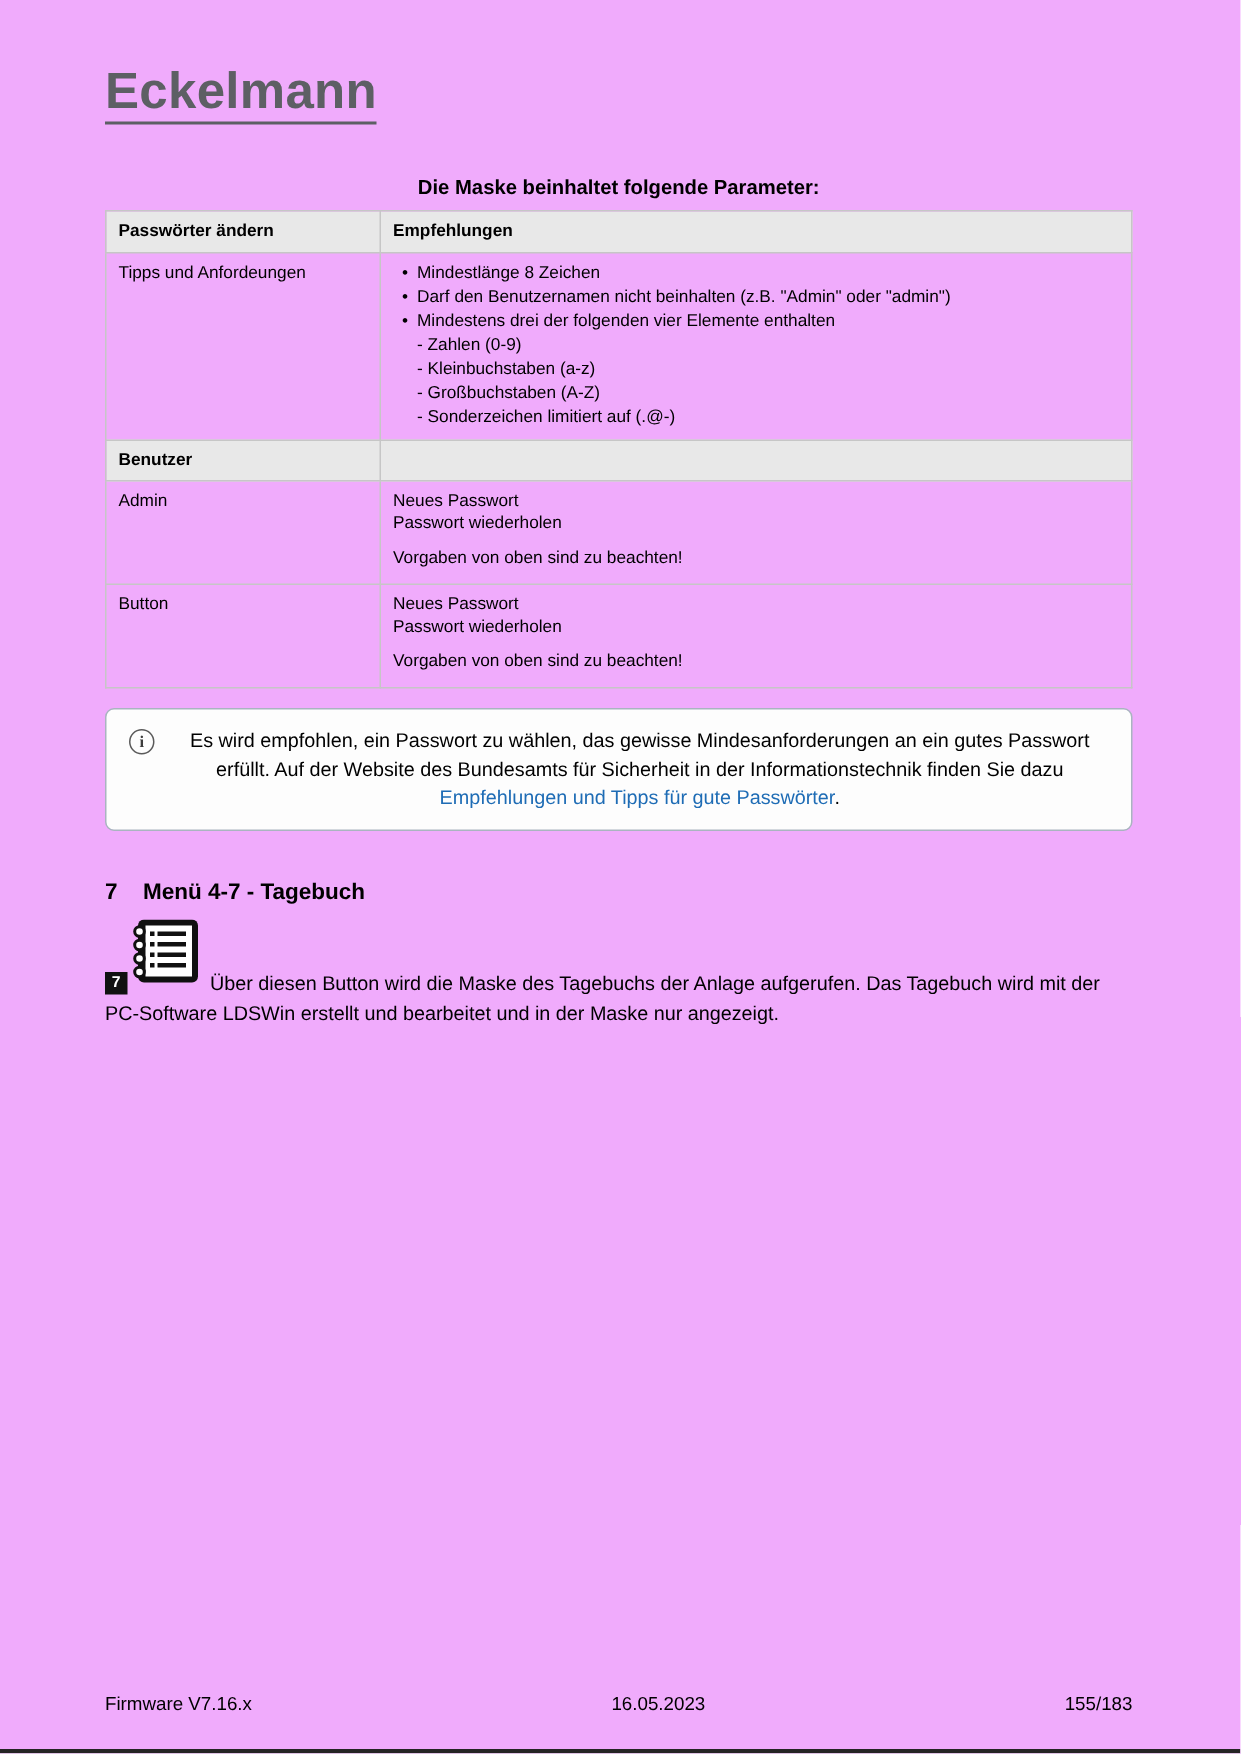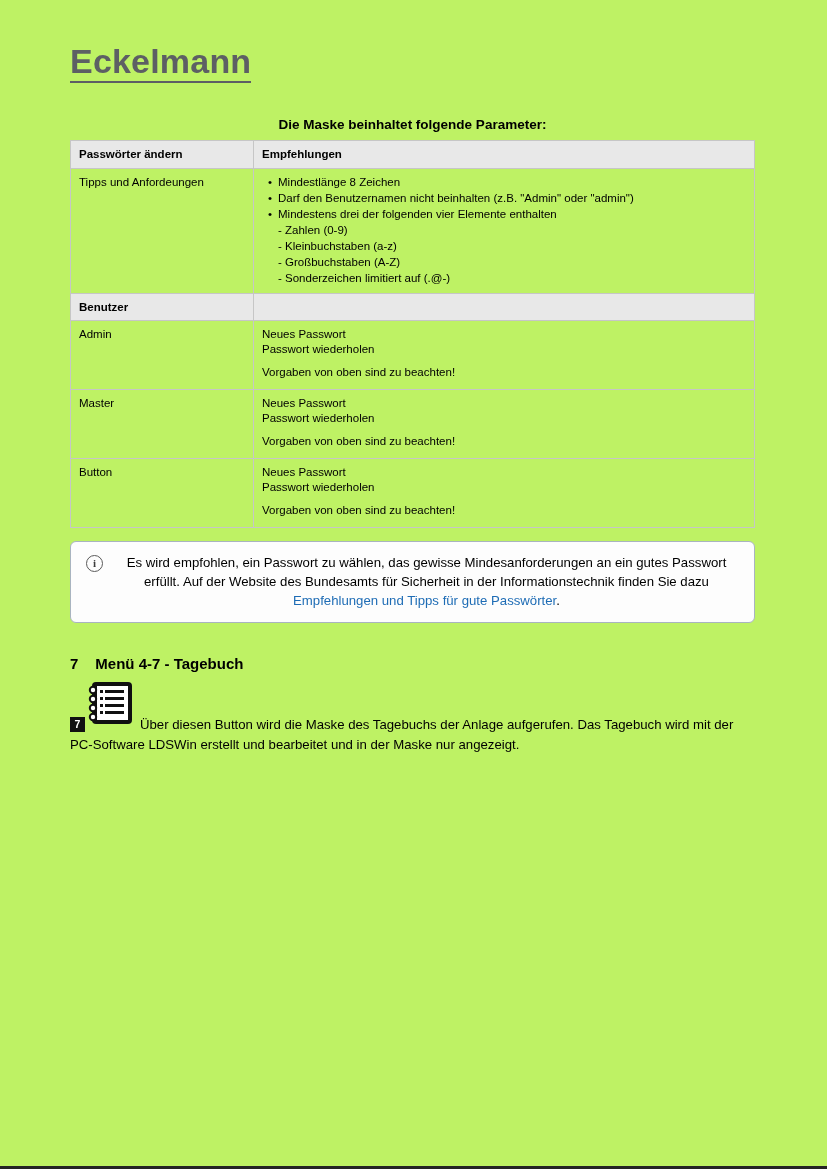--- a/index.html
+++ b/index.html
@@ -1,19 +1,19 @@
 <!DOCTYPE html>
 <html style="--link: #1e6cb5; --table-header-bg: #e8e8e8; --brand-gray: #5d5f64;"><head>
 <meta charset="utf-8">
 <style>
   * { box-sizing: border-box; }
   html, body { margin: 0; padding: 0; background: #ffffff; }
   .page {
     width: 827px; height: 1169px; position: relative; margin: 0 auto;
-    background: #bef264; color: #000; overflow: hidden;
+    background: #f0abfc; color: #000; overflow: hidden;
     font-family: "Liberation Sans", sans-serif;
   }
   .content { padding: 44px 72px 0 70px; }
 
   
   .logo {
     display: inline-block; font-size: 34px; font-weight: 700; line-height: 1;
     color: var(--brand-gray, #5d5f64); letter-spacing: 0.2px;
     padding-bottom: 3px; border-bottom: 2px solid var(--brand-gray, #5d5f64);
   }
@@ -117,28 +117,20 @@
 
       <tr>
         <td class="col-label">Admin</td>
         <td class="user-cell">
           <p class="user-line">Neues Passwort</p>
           <p class="user-line">Passwort wiederholen</p>
           <p class="user-line user-note">Vorgaben von oben sind zu beachten!</p>
         </td>
       </tr>
 
-      <tr>
-        <td class="col-label">Master</td>
-        <td class="user-cell">
-          <p class="user-line">Neues Passwort</p>
-          <p class="user-line">Passwort wiederholen</p>
-          <p class="user-line user-note">Vorgaben von oben sind zu beachten!</p>
-        </td>
-      </tr>
 
       <tr>
         <td class="col-label">Button</td>
         <td class="user-cell">
           <p class="user-line">Neues Passwort</p>
           <p class="user-line">Passwort wiederholen</p>
           <p class="user-line user-note">Vorgaben von oben sind zu beachten!</p>
         </td>
       </tr>
     </tbody>
@@ -168,14 +160,19 @@
           <rect x="14" y="29" width="3" height="3" fill="#101010"></rect>
             <rect x="19" y="29" width="19" height="3" fill="#101010"></rect>
           <circle cx="7" cy="8" r="3.2" fill="#ffffff" stroke="#101010" stroke-width="2"></circle>
           <circle cx="7" cy="17" r="3.2" fill="#ffffff" stroke="#101010" stroke-width="2"></circle>
           <circle cx="7" cy="26" r="3.2" fill="#ffffff" stroke="#101010" stroke-width="2"></circle>
           <circle cx="7" cy="35" r="3.2" fill="#ffffff" stroke="#101010" stroke-width="2"></circle>
         </svg><span class="badge">7</span></span><span>Über diesen Button wird die Maske des Tagebuchs der Anlage aufgerufen. Das Tagebuch wird mit der PC-Software LDSWin erstellt und bearbeitet und in der Maske nur angezeigt.</span></p>
 
   </div>
 
+  <div class="footer">
+    <span>Firmware V7.16.x</span>
+    <span>16.05.2023</span>
+    <span>155/183</span>
+  </div>
   <div class="bottom-edge"></div>
 </div>
 
 </body></html>

